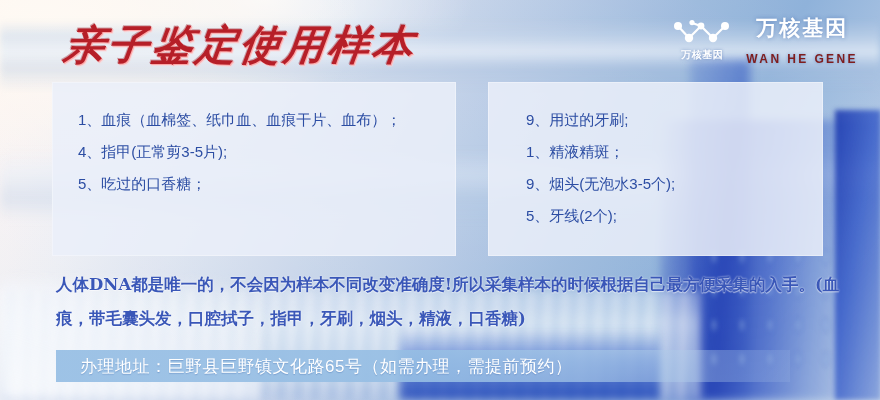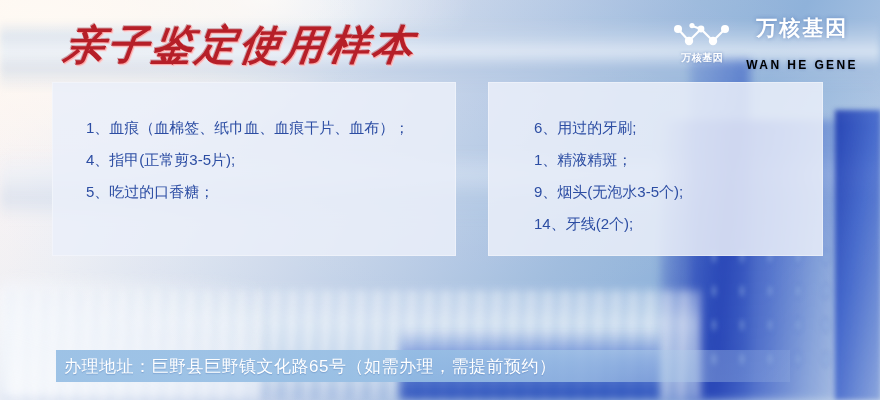--- a/index.html
+++ b/index.html
@@ -113,22 +113,22 @@
   .logo-mark-text {
     font-size: 10px; font-weight: 700; color: #ffffff; letter-spacing: 0.5px;
     text-shadow: 0 0 3px rgba(40,80,160,0.55);
   }
   .logo-words { display: flex; flex-direction: column; align-items: center; }
   .logo-cn {
     font-size: 21px; font-weight: 700; color: #ffffff; letter-spacing: 2px;
     text-shadow: 0 0 4px rgba(40,80,160,0.45);
   }
   .logo-en {
-    font-size: 12px; font-weight: 700; color: #000000; letter-spacing: 2.4px;
-    margin-top: 16px; text-shadow: 0 0 3px rgba(40,80,160,0.45);
+    font-size: 12px; font-weight: 700; color: #7f1d1d; letter-spacing: 2.4px;
+    margin-top: 10px; text-shadow: 0 0 3px rgba(40,80,160,0.45);
   }
 
   
   .title {
     position: absolute; left: 64px; top: 18px;
     font-family: "DejaVu Serif", "Liberation Serif", serif;
     font-size: 41px; font-weight: 700; font-style: italic;
     color: #b61f28;
     letter-spacing: 3px;
     transform: skewX(-7deg);
@@ -141,21 +141,21 @@
 
   
   .box {
     position: absolute;
     background: rgba(234,239,249,0.86);
     box-shadow: 0 0 0 1px rgba(255,255,255,0.35) inset;
   }
   #box-left  { left: 52px;  top: 82px; width: 404px; height: 174px; }
   #box-right { left: 488px; top: 82px; width: 335px; height: 174px; }
 
-  .box ul { list-style: none; margin: 16px; padding: 0; }
+  .box ul { list-style: none; margin: 8px; padding: 0; }
   .box li {
     color: #2c4da3;
     font-size: 15px;
     line-height: 1;
     white-space: nowrap;
   }
   #box-left ul  { padding: 22px 0 0 18px; }
   #box-right ul { padding: 22px 0 0 30px; }
   #box-left li  { margin-bottom: 17px; }
   #box-right li { margin-bottom: 17px; }
@@ -179,21 +179,21 @@
         rgba(150,190,228,0.90) 50%,
         rgba(165,198,231,0.72) 72%,
         rgba(180,206,234,0.40) 88%,
         rgba(190,212,238,0.12) 100%);
     display: flex; align-items: center;
   }
   .banner-text {
     color: #ffffff;
     font-size: 17px;
     letter-spacing: 0.5px;
-    padding-left: 8px;
+    padding-left: 24px;
     white-space: nowrap;
     text-shadow: 0 1px 1px rgba(60,100,170,0.35);
   }
 </style>
 </head>
 <body>
 
 <div id="poster">
 
   <div class="bg-layer bg-base"></div>
@@ -243,25 +243,26 @@
   <div class="box" id="box-left">
     <ul>
       <li>1、血痕（血棉签、纸巾血、血痕干片、血布）；</li>
       <li>4、指甲(正常剪3-5片);</li>
       <li>5、吃过的口香糖；</li>
     </ul>
   </div>
 
   <div class="box" id="box-right">
     <ul>
-      <li>6、用过的牙刷;</li>
+      <li>9、用过的牙刷;</li>
       <li>1、精液精斑；</li>
       <li>9、烟头(无泡水3-5个);</li>
-      <li>14、牙线(2个);</li>
+      <li>5、牙线(2个);</li>
     </ul>
   </div>
 
+  <div class="para">人体DNA都是唯一的，不会因为样本不同改变准确度!所以采集样本的时候根据自己最方便采集的入手。(血痕，带毛囊头发，口腔拭子，指甲，牙刷，烟头，精液，口香糖)</div>
 
   <div class="banner">
     <span class="banner-text">办理地址：巨野县巨野镇文化路65号（如需办理，需提前预约）</span>
   </div>
 
 </div>
 
 </body></html>

